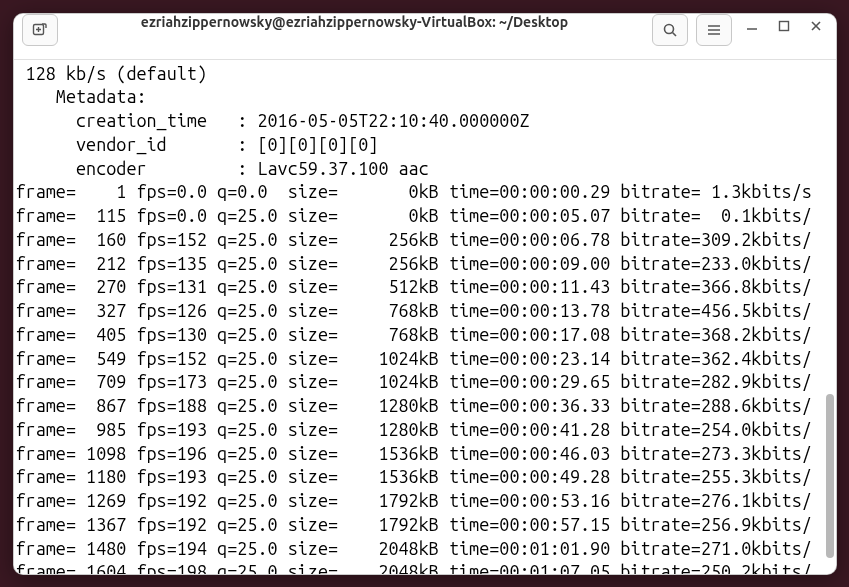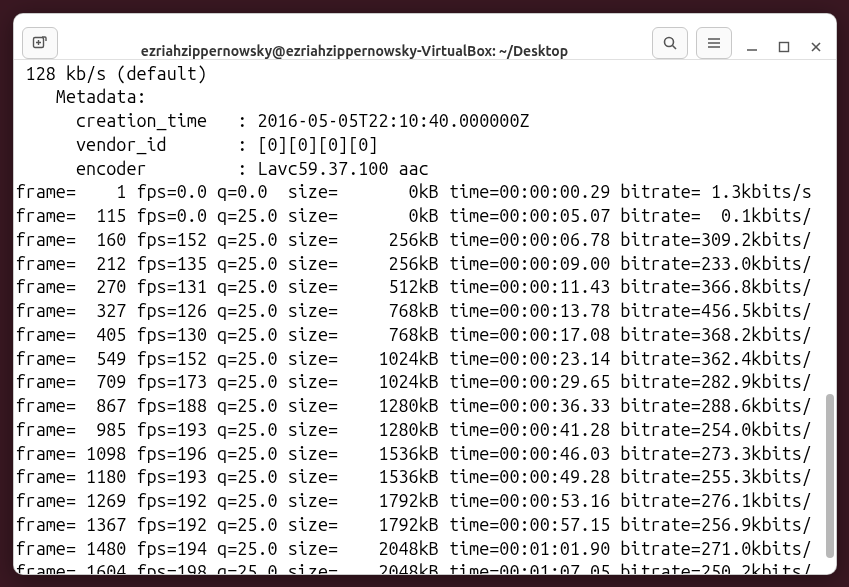--- a/index.html
+++ b/index.html
@@ -20,21 +20,21 @@
       box-shadow: 0 4px 24px rgba(0,0,0,0.4);
       display: flex;
       flex-direction: column;
       overflow: hidden;
       border: 1px solid rgba(0,0,0,0.2);
     }
     .titlebar {
       height: 46px;
       background: #ffffff;
       display: flex;
-      align-items: flex-end;
+      align-items: flex-start;
       padding: 0 8px;
       gap: 8px;
       border-bottom: 1px solid #e0e0e0;
     }
     .title-btn {
       width: 36px;
       height: 32px;
       border: 1px solid #c8c8c8;
       border-radius: 6px;
       background: #fafafa;

